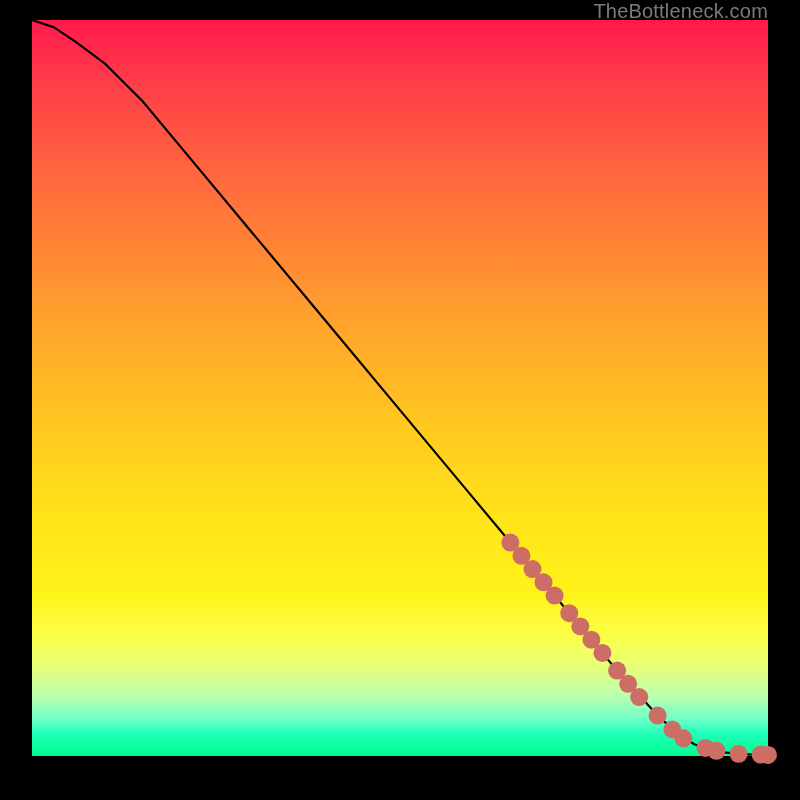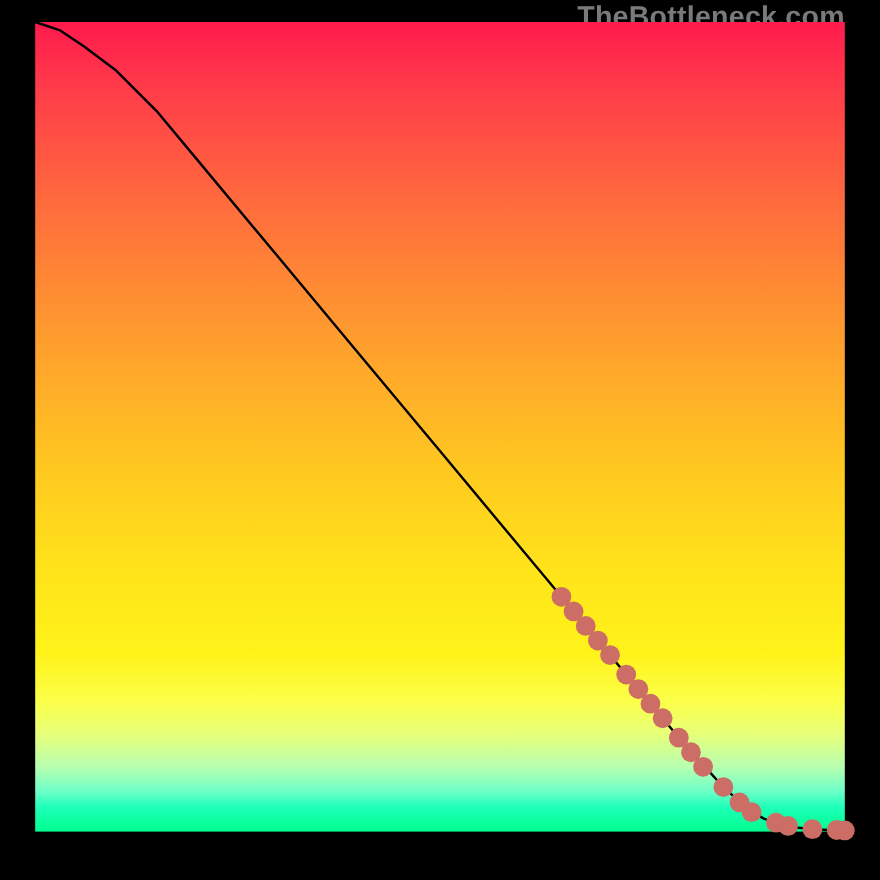--- a/index.html
+++ b/index.html
@@ -31,22 +31,22 @@
       #6effc8 95%,
       #1effb8 97%,
       #00ff8f 100%
     );
   }
   .watermark {
     position: absolute;
     top: 0px;
     right: 32px;
     color: #7a7a7a;
-    font-size: 26px;
-    font-weight: 700;
+    font-size: 20px;
+    font-weight: 400;
     letter-spacing: 0.2px;
     user-select: none;
   }
   svg.plot {
     position: absolute;
     left: 0;
     top: 0;
     width: 736px;
     height: 736px;
     overflow: visible;

